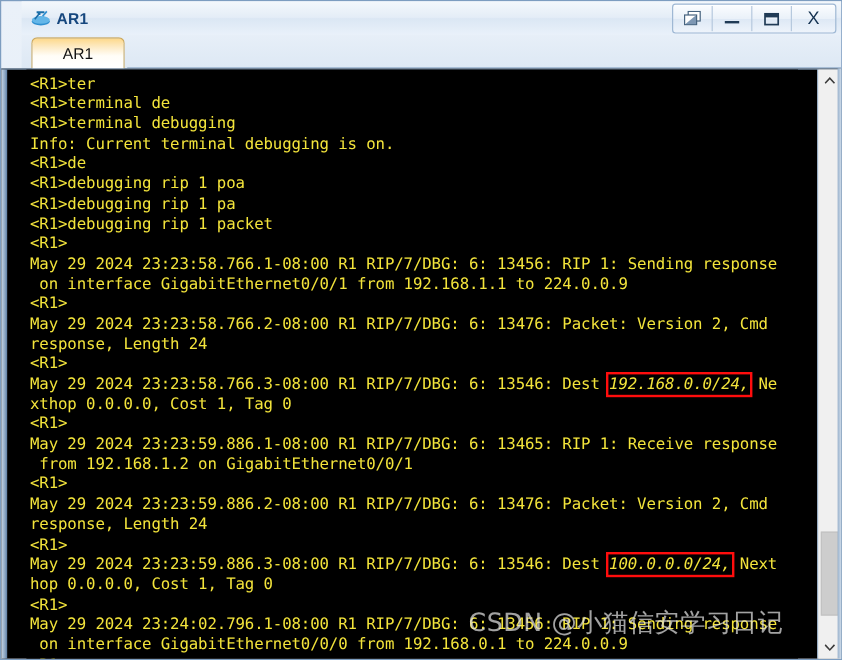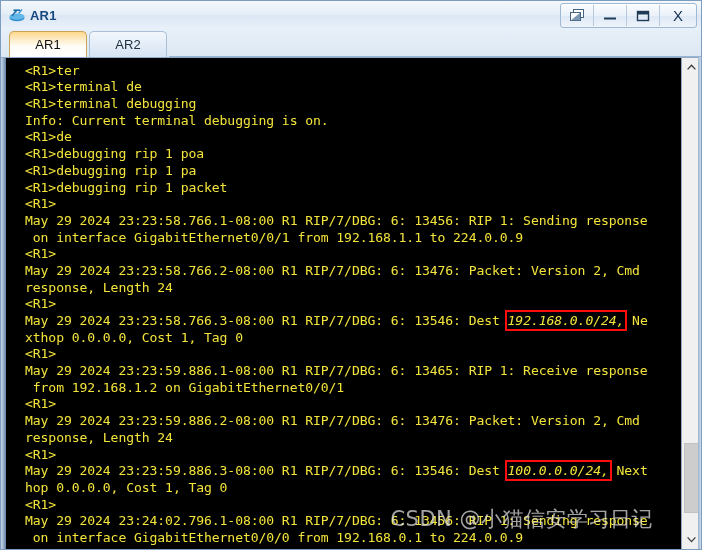--- a/index.html
+++ b/index.html
@@ -7,20 +7,21 @@
     width:702px;height:550px;overflow:hidden;
     font-family:"Liberation Sans",sans-serif;
     background:#e8eef6;
   }
   .app{
     width:702px;height:550px;position:relative;
     background:linear-gradient(to bottom,#eaf1f9 0%,#dfe9f5 100%);
     box-sizing:border-box;
     border:1px solid #7d9dc0;
     overflow:hidden;
+    padding-left:17px;
   }
 
   
   .titlebar{
     height:28px;width:100%;
     display:flex;align-items:center;
     background:linear-gradient(to bottom,#f4f8fc 0%,#e4edf7 48%,#dbe7f4 52%,#e9f1fa 100%);
     position:relative;
     box-sizing:border-box;
   }
@@ -218,23 +219,20 @@
         </svg>
       </div>
       <div class="win-btn close">X</div>
     </div>
   </div>
 
   <div class="tabstrip">
     <div class="tab active">
       <span>AR1</span>
     </div>
-    <div class="tab inactive">
-      <span>AR2</span>
-    </div>
     <div class="tabstrip-filler"></div>
   </div>
 
   <div class="term-wrap">
     <div class="term-left-edge"></div>
 
     <div class="term">
       <div class="term-lines" id="term-lines"><div class="line">&lt;R1&gt;ter</div><div class="line">&lt;R1&gt;ter</div><div class="line">&lt;R1&gt;terminal de</div><div class="line">&lt;R1&gt;terminal debugging</div><div class="line">Info: Current terminal debugging is on.</div><div class="line">&lt;R1&gt;de</div><div class="line">&lt;R1&gt;debugging rip 1 poa</div><div class="line">&lt;R1&gt;debugging rip 1 pa</div><div class="line">&lt;R1&gt;debugging rip 1 packet</div><div class="line">&lt;R1&gt;</div><div class="line">May 29 2024 23:23:58.766.1-08:00 R1 RIP/7/DBG: 6: 13456: RIP 1: Sending response</div><div class="line"> on interface GigabitEthernet0/0/1 from 192.168.1.1 to 224.0.0.9</div><div class="line">&lt;R1&gt;</div><div class="line">May 29 2024 23:23:58.766.2-08:00 R1 RIP/7/DBG: 6: 13476: Packet: Version 2, Cmd</div><div class="line">response, Length 24</div><div class="line">&lt;R1&gt;</div><div class="line">May 29 2024 23:23:58.766.3-08:00 R1 RIP/7/DBG: 6: 13546: Dest <span class="hl">192.168.0.0/24,</span> Ne</div><div class="line">xthop 0.0.0.0, Cost 1, Tag 0</div><div class="line">&lt;R1&gt;</div><div class="line">May 29 2024 23:23:59.886.1-08:00 R1 RIP/7/DBG: 6: 13465: RIP 1: Receive response</div><div class="line"> from 192.168.1.2 on GigabitEthernet0/0/1</div><div class="line">&lt;R1&gt;</div><div class="line">May 29 2024 23:23:59.886.2-08:00 R1 RIP/7/DBG: 6: 13476: Packet: Version 2, Cmd</div><div class="line">response, Length 24</div><div class="line">&lt;R1&gt;</div><div class="line">May 29 2024 23:23:59.886.3-08:00 R1 RIP/7/DBG: 6: 13546: Dest <span class="hl">100.0.0.0/24,</span> Next</div><div class="line">hop 0.0.0.0, Cost 1, Tag 0</div><div class="line">&lt;R1&gt;</div><div class="line">May 29 2024 23:24:02.796.1-08:00 R1 RIP/7/DBG: 6: 13456: RIP 1: Sending response</div><div class="line"> on interface GigabitEthernet0/0/0 from 192.168.0.1 to 224.0.0.9</div><div class="line">&lt;R1&gt;</div></div>
       <div class="watermark">CSDN @小猫信安学习日记</div>
     </div>

